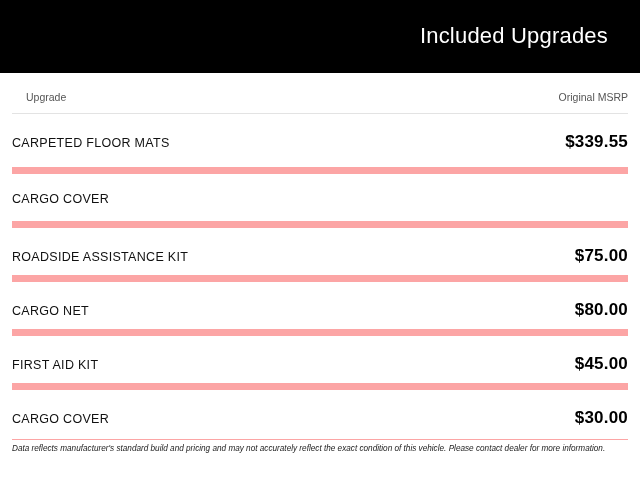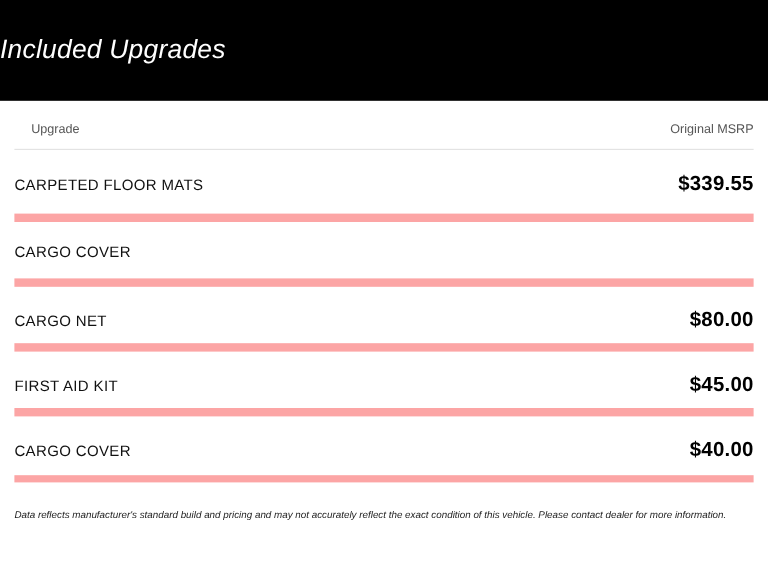--- a/index.html
+++ b/index.html
@@ -18,26 +18,26 @@
     position: relative;
     width: 640px;
     height: 480px;
     background: #ffffff;
     box-sizing: border-box;
   }
 
   
   .header {
     background: #000000;
-    height: 84px;
+    height: 73px;
     display: flex;
     align-items: center;
+    justify-content: flex-end;
     padding: 0 32px 0 0;
     box-sizing: border-box;
-    font-style: italic;
   }
   .header-title {
     color: #ffffff;
     font-size: 22px;
     font-weight: 400;
     letter-spacing: 0.2px;
     line-height: 1;
     padding-bottom: 2px;
   }
 
@@ -83,23 +83,23 @@
     letter-spacing: 0.3px;
   }
   .row-price {
     font-size: 17px;
     font-weight: bold;
     color: #000000;
     letter-spacing: 0.2px;
   }
 
   .disclaimer {
-    border-top: 6px solid #fca5a5;
+    border-top: 1px solid #fca5a5;
     margin-top: 2px;
-    padding-top: 23px;
+    padding-top: 4px;
     font-size: 8.2px;
     font-style: italic;
     color: #222222;
     line-height: 1.3;
   }
 </style>
 </head>
 <body>
 
 <div class="page">
@@ -119,34 +119,38 @@
 
       <div class="row">
         <div class="row-name">CARPETED FLOOR MATS</div>
         <div class="row-price">$339.55</div>
       </div>
 
       <div class="row">
         <div class="row-name">CARGO COVER</div>
       </div>
 
+      <div class="row">
+        <div class="row-name">ROADSIDE ASSISTANCE KIT</div>
+        <div class="row-price">$75.00</div>
+      </div>
 
       <div class="row">
         <div class="row-name">CARGO NET</div>
         <div class="row-price">$80.00</div>
       </div>
 
       <div class="row">
         <div class="row-name">FIRST AID KIT</div>
         <div class="row-price">$45.00</div>
       </div>
 
       <div class="row">
         <div class="row-name">CARGO COVER</div>
-        <div class="row-price">$40.00</div>
+        <div class="row-price">$30.00</div>
       </div>
 
     </div>
 
     <div class="disclaimer">Data reflects manufacturer's standard build and pricing and may not accurately reflect the exact condition of this vehicle. Please contact dealer for more information.</div>
 
   </div>
 </div>
 
 </body></html>

